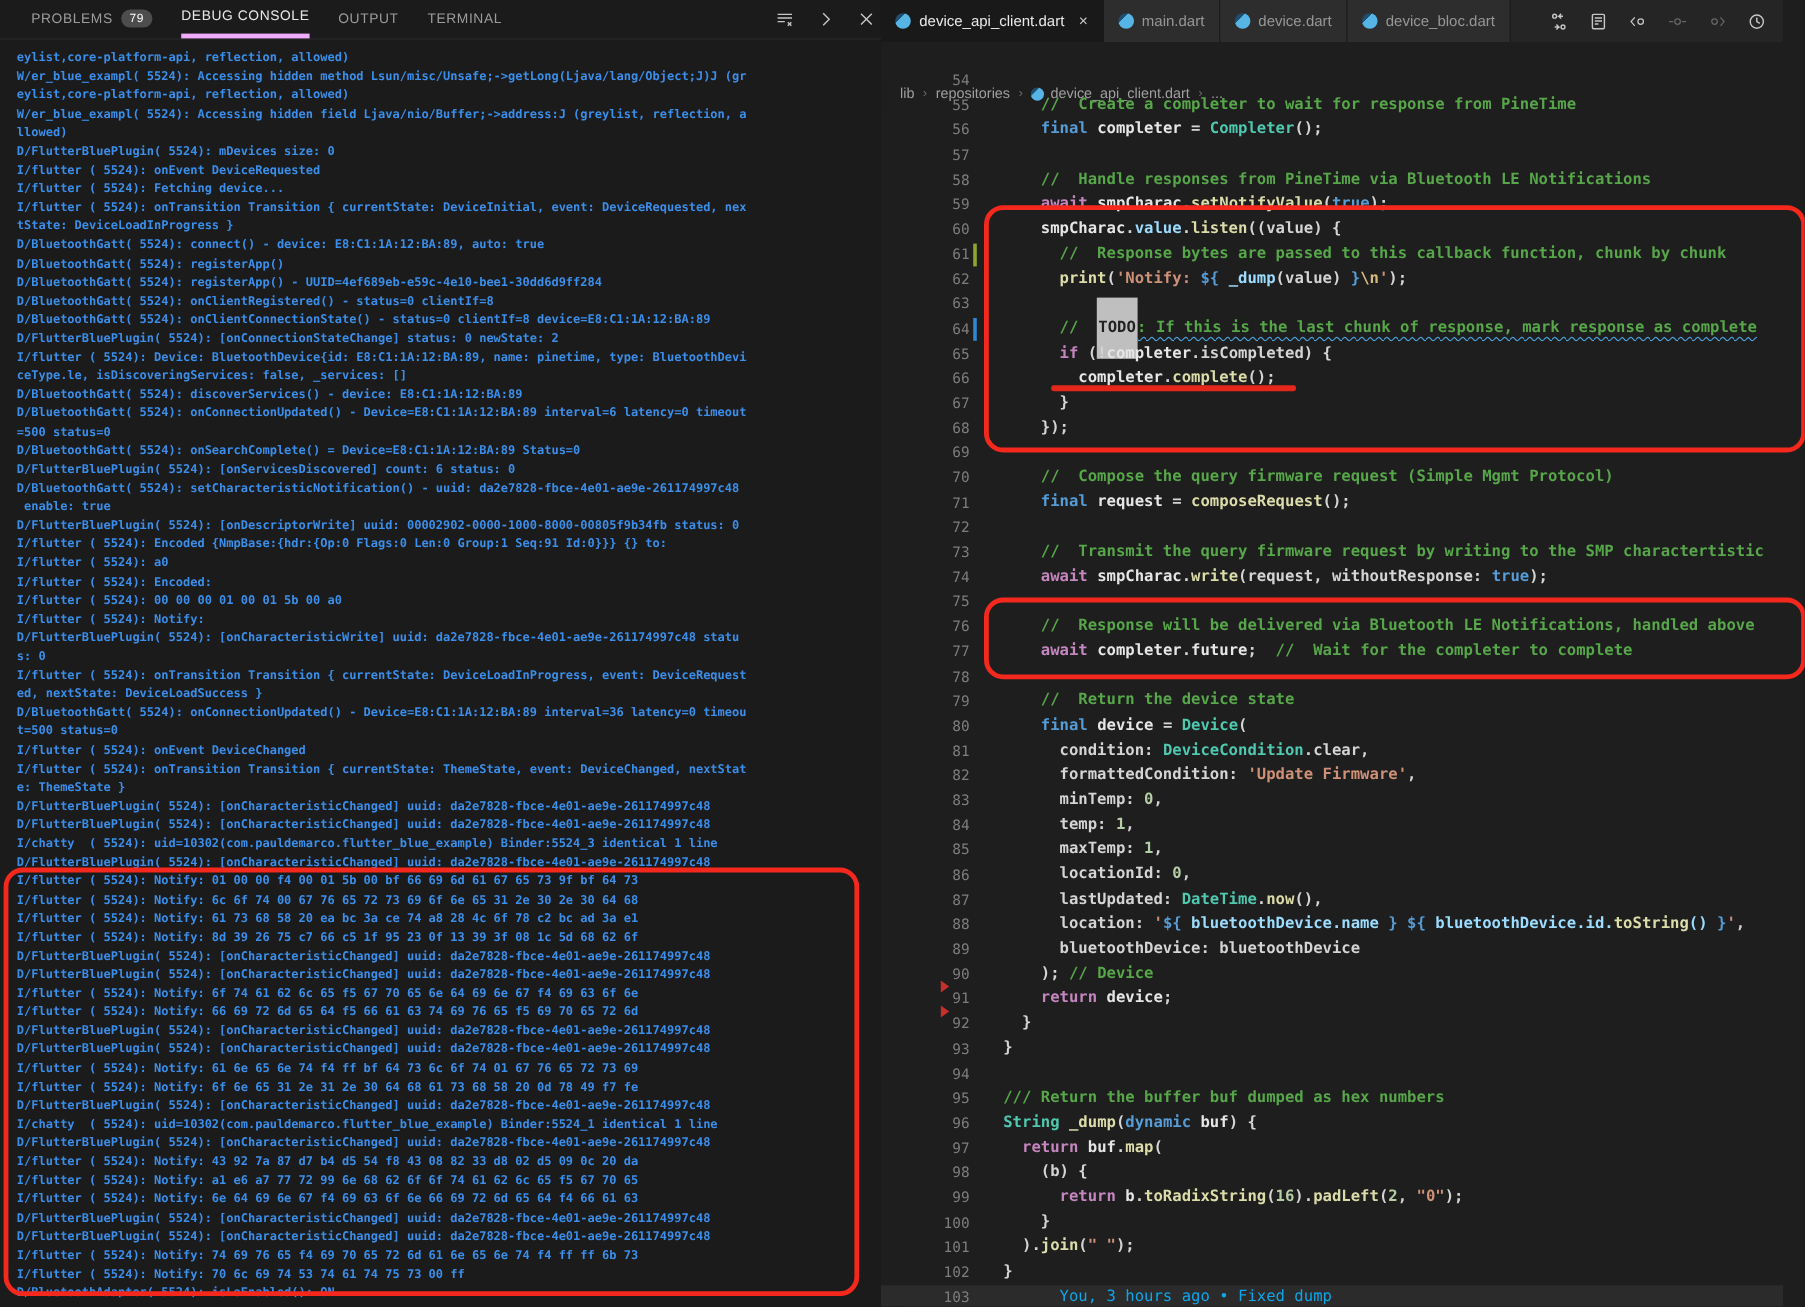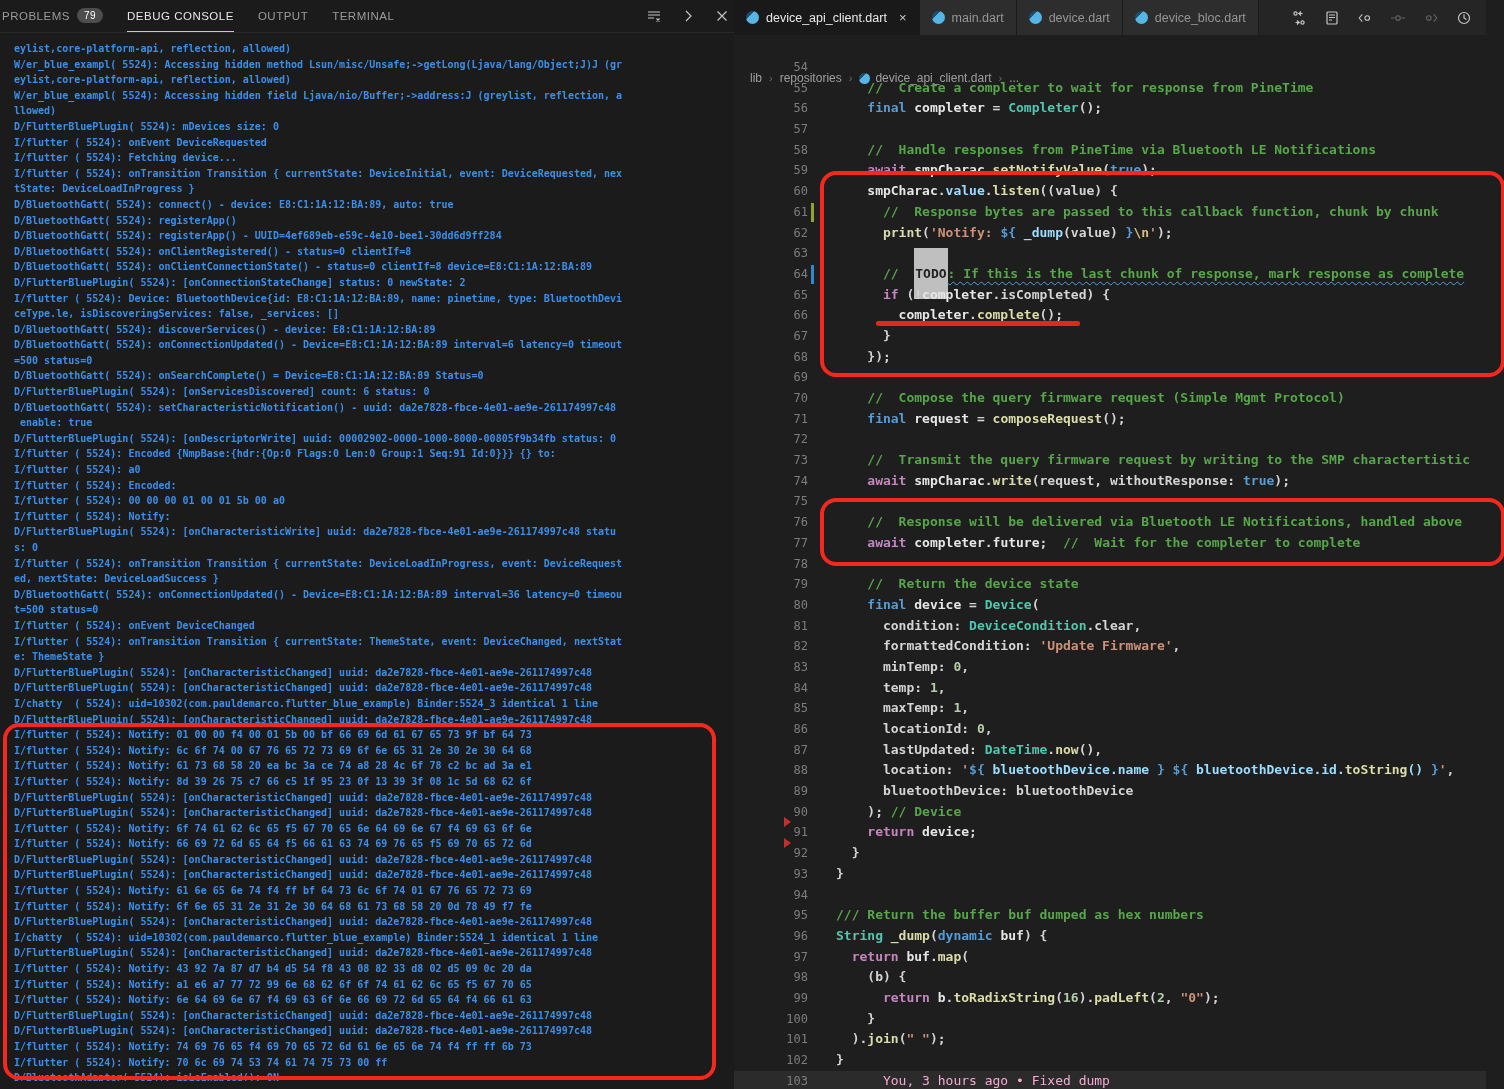--- a/index.html
+++ b/index.html
@@ -1,22 +1,22 @@
 <!DOCTYPE html>
 <html><head>
 <meta charset="utf-8">
 <style>
   html,body{margin:0;padding:0;width:1504px;height:1089px;background:#1e1e1e;overflow:hidden;}
   body{font-family:"DejaVu Sans Mono",monospace;position:relative;}
 
   
   .left-panel{position:absolute;left:0;top:0;width:746px;height:1089px;background:#1b1b1b;overflow:hidden;}
-  .panel-bar{height:33px;display:flex;align-items:center;background:#1b1b1b;border-bottom:1px solid #2a2a2a;padding-left:2px;box-sizing:border-box;}
+  .panel-bar{height:33px;display:flex;align-items:center;background:#1b1b1b;border-bottom:1px solid #2a2a2a;padding-left:26px;box-sizing:border-box;}
   .panel-tab{font-family:"Liberation Sans",sans-serif;font-size:11.5px;letter-spacing:.5px;color:#9b9b9b;margin-right:24px;height:100%;display:flex;align-items:center;gap:7px;cursor:pointer;box-sizing:border-box;border-bottom:1px solid transparent;}
-  .panel-tab.active{color:#e7e7e7;border-bottom:1px solid #f0abfc;align-items:center;}
+  .panel-tab.active{color:#e7e7e7;border-bottom:4px solid #f0abfc;align-items:center;}
   .badge{background:#4d4d4d;color:#fff;border-radius:10px;font-size:10px;padding:2px 7px;font-family:"Liberation Sans",sans-serif;}
   .panel-actions{margin-left:auto;display:flex;align-items:center;gap:18px;padding-right:16px;color:#c5c5c5;}
   .panel-actions .icon,.editor-actions .icon{width:16px;height:16px;display:inline-flex;align-items:center;justify-content:center;cursor:pointer;}
   .icon svg{display:block;}
   .icon.dim{opacity:.4;}
   .console{padding:8px 0 0 14px;font-size:10px;line-height:15.6px;color:#3b8eea;white-space:pre;overflow:hidden;font-weight:bold;height:1048px;box-sizing:border-box;}
   .console .cline{height:15.6px;}
 
   
   .divider{position:absolute;left:746px;top:0;width:6px;height:1089px;background:#0e0e0e;}
@@ -44,21 +44,21 @@
   .gm.green::before{background:#8fa52b;}
   .gm.blue::before{background:#2f86d1;}
   .ctext{white-space:pre;padding-left:16px;color:#d4d4d4;}
   .crow.tri::before{content:"";position:absolute;left:50px;top:-5px;border-left:7px solid #c5302a;border-top:5px solid transparent;border-bottom:5px solid transparent;z-index:2;}
 
   .tk-c{color:#57a64a}.tk-k{color:#569cd6}.tk-ct{color:#c586c0}.tk-f{color:#dcdcaa}
   .tk-t{color:#4ec9b0}.tk-s{color:#ce9178}.tk-n{color:#b5cea8}.tk-w{color:#d4d4d4}
   .tk-b{color:#e6e6e6}.tk-i{color:#9cdcfe}.tk-e{color:#d7ba7d}
   .tk-todo{background:#bfbfbf;color:#222;padding:18px 1px;}
   .tk-csq{color:#57a64a;text-decoration:underline wavy #4a9fd8 1px;text-underline-offset:3px;}
-  .tk-blame{color:#f9a8d4;font-weight:normal;margin-top:44px;}
+  .tk-blame{color:#0ea5e9;font-weight:normal;margin-top:44px;}
 
   
   .anno-box{position:absolute;border:4px solid #f5281e;border-radius:16px;pointer-events:none;z-index:6;}
   .anno-fill{position:absolute;background:#e3271a;border-radius:2px;pointer-events:none;z-index:6;}
 </style>
 </head>
 <body>
 
 <div class="left-panel">
   <div class="panel-bar">

